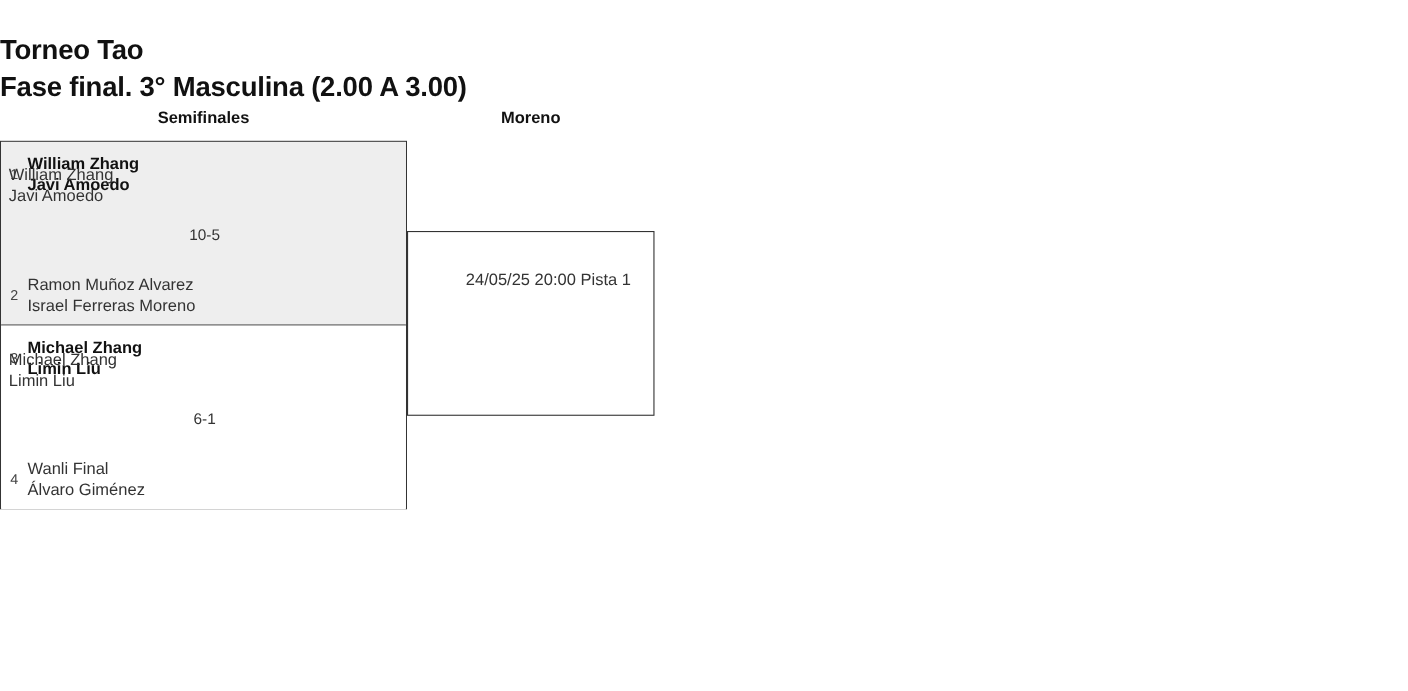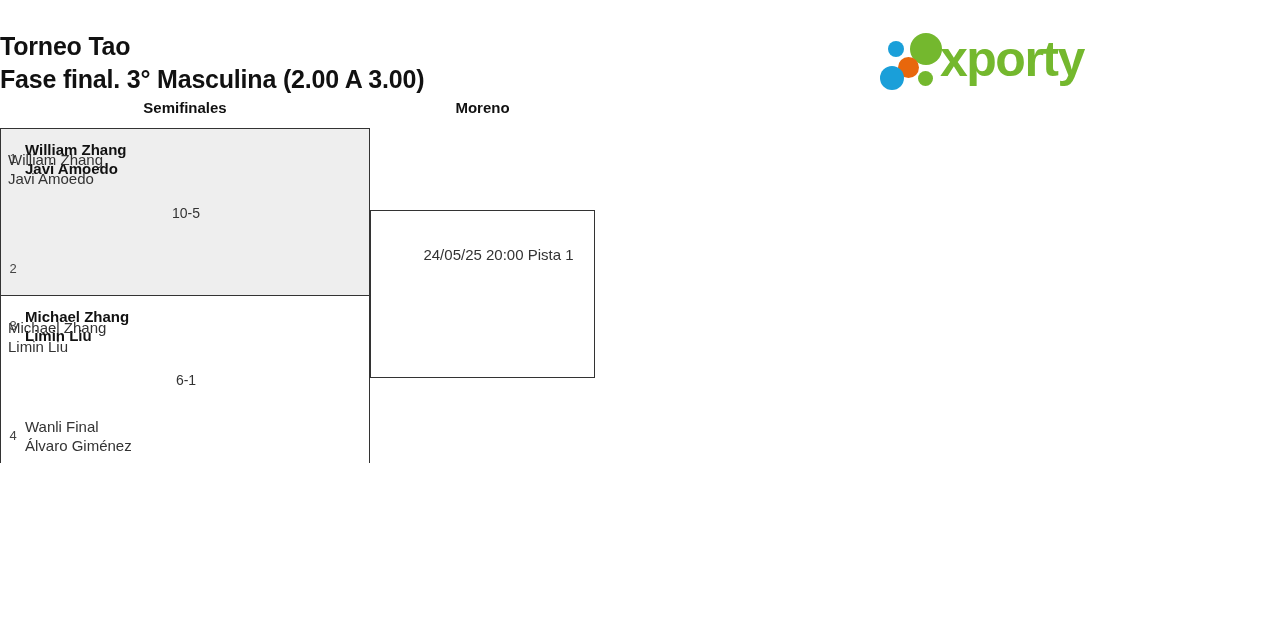--- a/index.html
+++ b/index.html
@@ -184,30 +184,20 @@
 </head>
 <body>
 
 <div id="header">
 
   <div id="title-block">
     <div class="title-line">Torneo Tao</div>
     <div class="title-line">Fase final. 3° Masculina (2.00 A 3.00)</div>
   </div>
 
-  <div id="logo">
-    <div id="logo-dots">
-      <span class="dot" id="dot-blue-small"></span>
-      <span class="dot" id="dot-green-large"></span>
-      <span class="dot" id="dot-orange"></span>
-      <span class="dot" id="dot-blue-large"></span>
-      <span class="dot" id="dot-green-small"></span>
-    </div>
-    <div id="logo-word">xporty</div>
-  </div>
 
 </div>
 
 <div class="round-header" id="round-header-semis">Semifinales</div>
 <div class="round-header" id="round-header-final">Moreno</div>
 
 <div id="semifinal-column">
 
   <div class="semifinal-match" id="semifinal-match-1">
 
@@ -216,20 +206,24 @@
       <span class="team-names winner">
         <span class="player-line">William Zhang</span>
         <span class="player-line">Javi Amoedo</span>
       </span>
     </div>
 
     <div class="match-score">10-5</div>
 
     <div class="team-row team-bottom">
       <span class="seed">2</span>
+      <span class="team-names">
+        <span class="player-line">Ramon Muñoz Alvarez</span>
+        <span class="player-line">Israel Ferreras Moreno</span>
+      </span>
     </div>
 
   </div>
 
   <div class="semifinal-match" id="semifinal-match-2">
 
     <div class="team-row team-top">
       <span class="seed">3</span>
       <span class="team-names winner">
         <span class="player-line">Michael Zhang</span>

